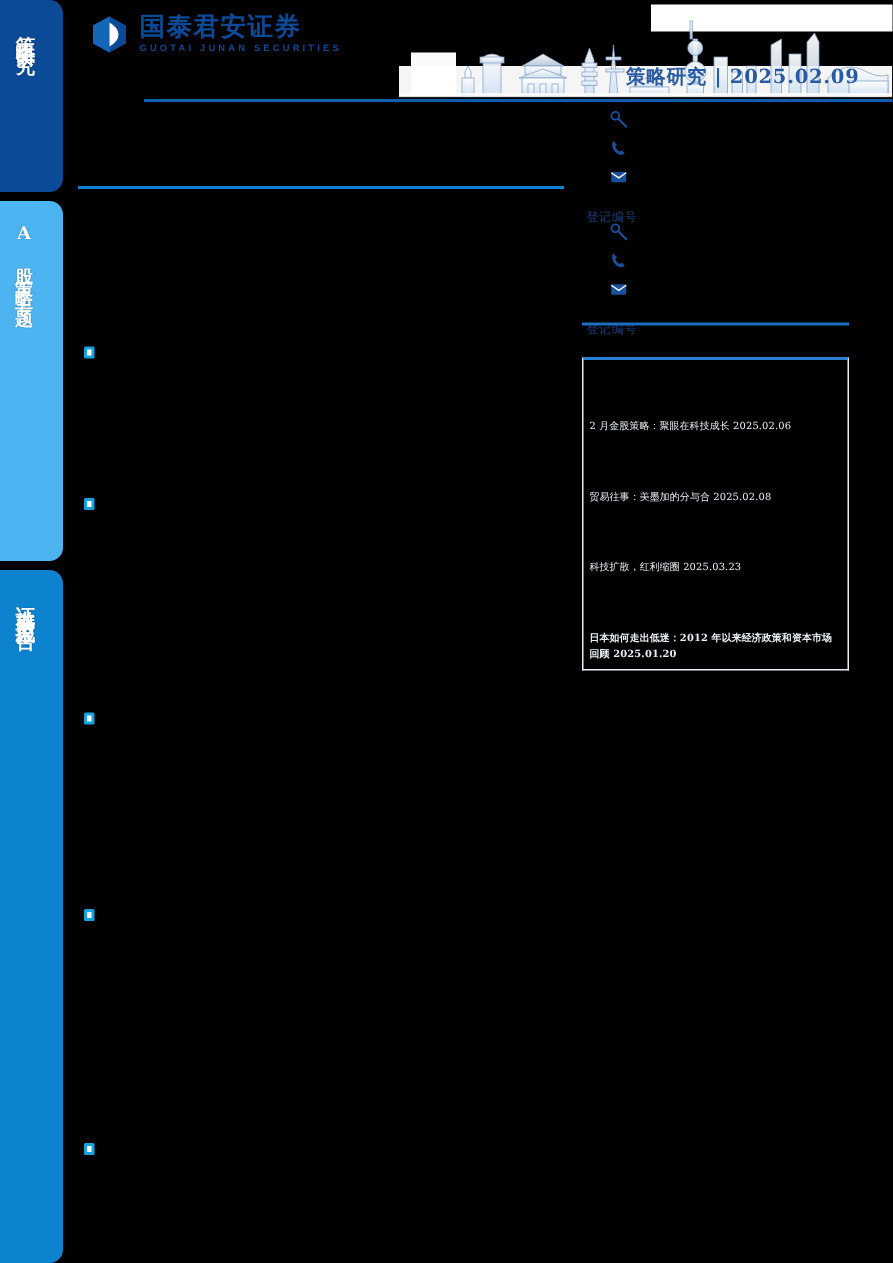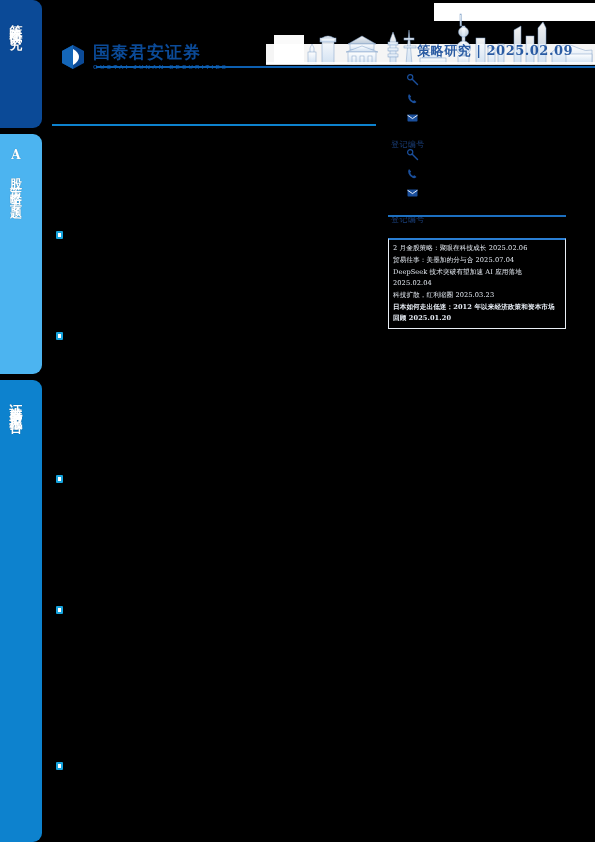--- a/index.html
+++ b/index.html
@@ -54,21 +54,21 @@
 
   
   .header {
     position: absolute;
     left: 44px; top: 0;
     width: 551px; height: 70px;
   }
   .logo-wrap {
     position: absolute;
     left: 16px;
-    top: 44px;
+    top: 10px;
     display: flex;
     align-items: center;
   }
   .logo-mark {
     position: relative;
     width: 26px; height: 26px;
     margin-right: 7px;
   }
   .logo-mark svg { display: block; }
   .logo-text { line-height: 1; }
@@ -219,20 +219,21 @@
     border-top: 2px solid #2a7fd4;
     padding: 3px 4px 4px 4px;
   }
   .report-item {
     font-family: "DejaVu Serif", "Liberation Serif", serif;
     font-size: 6.6px;
     line-height: 11px;
     color: #e8eef6;
     margin-bottom: 1px;
     letter-spacing: .1px;
+    margin-top: 36px;
   }
   .report-item:last-child { margin-bottom: 0; font-weight: bold; }
 </style>
 </head>
 <body>
 
 <div class="rail">
   <div class="rail-tab t1">
     <span class="vtext">策略研究</span>
   </div>
@@ -392,19 +393,18 @@
       </span>
       <span class="val"></span>
     </div>
     <div class="reg-label">登记编号</div>
   </div>
 
   <div class="right-rule"></div>
 
   <div class="reports-box">
     <div class="report-item">2 月金股策略：聚眼在科技成长  2025.02.06</div>
-    <div class="report-item">贸易往事：美墨加的分与合  2025.07.04</div>
-    <div class="report-item">DeepSeek 技术突破有望加速 AI 应用落地 2025.02.04</div>
+    <div class="report-item">贸易往事：美墨加的分与合  2025.02.08</div>
     <div class="report-item">科技扩散，红利缩圈  2025.03.23</div>
     <div class="report-item">日本如何走出低迷：2012 年以来经济政策和资本市场回顾  2025.01.20</div>
   </div>
 
 </div>
 
 </body></html>

